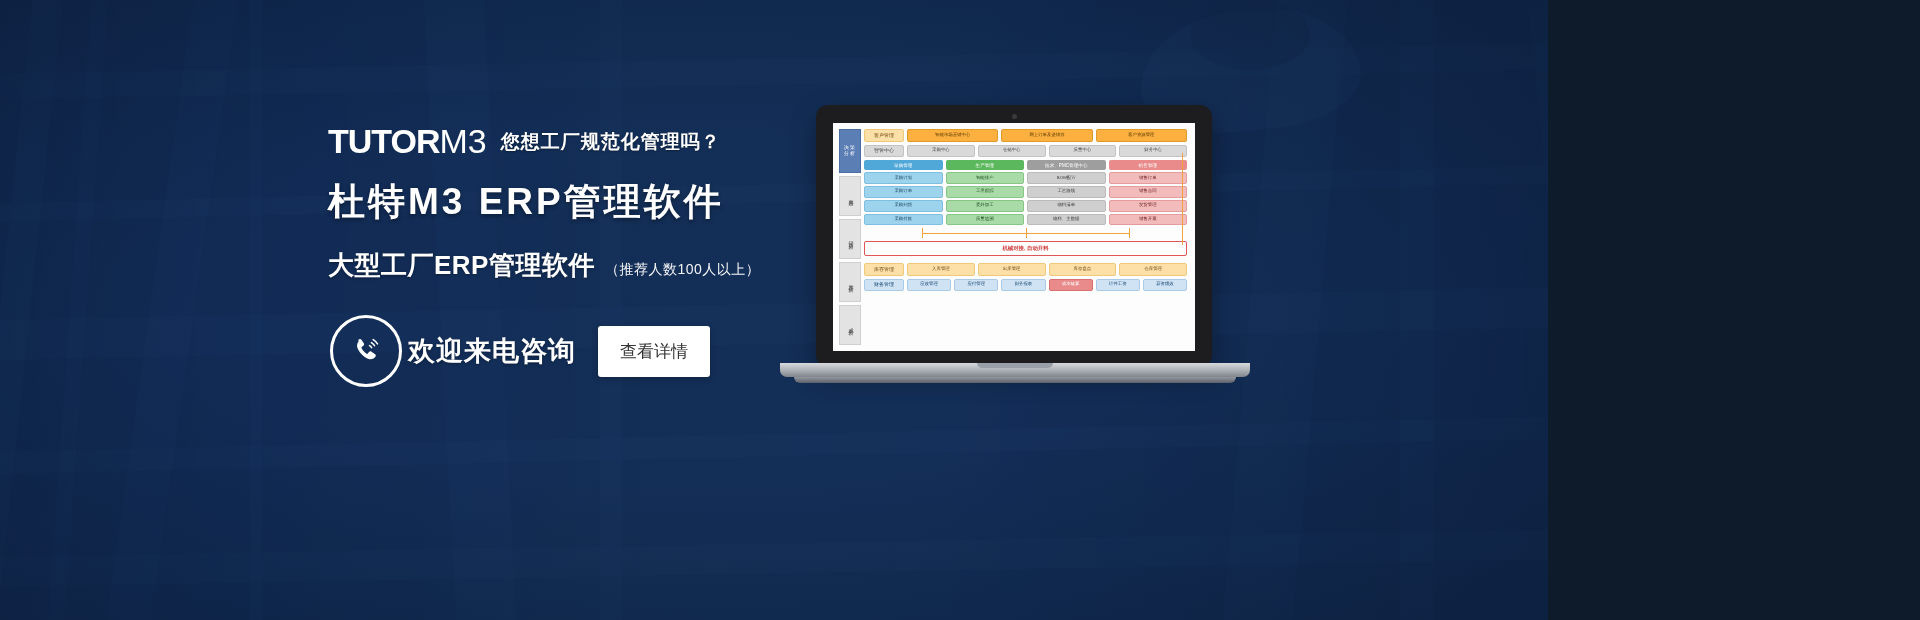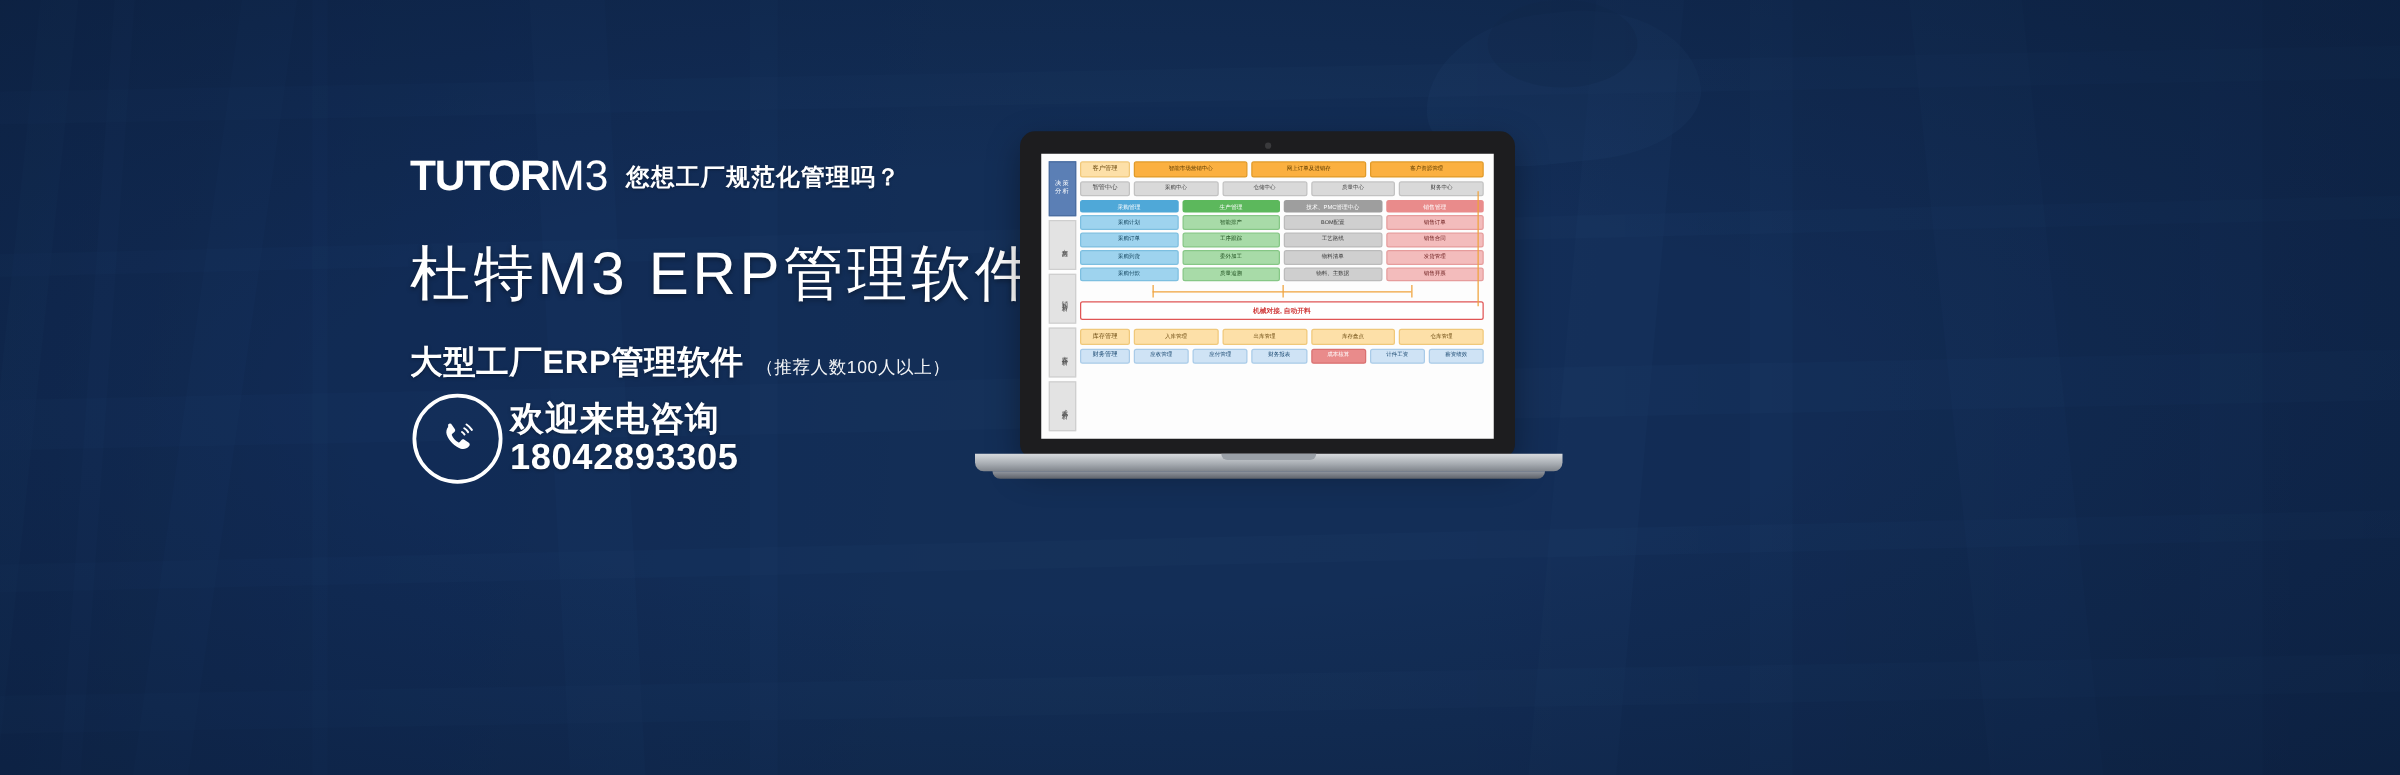--- a/index.html
+++ b/index.html
@@ -1,19 +1,19 @@
 <!DOCTYPE html>
 <html><head>
 <meta charset="utf-8">
 <style>
   html,body{margin:0;padding:0;background:#0d1b2a;}
   body{font-family:"Liberation Sans","DejaVu Sans",sans-serif;}
 
   .banner{
-    position:relative;width:1920px;height:620px;overflow:hidden;
+    position:relative;width:1548px;height:620px;overflow:hidden;
     background:#3b82f6;
   }
 
   
   .bg{position:absolute;inset:0;background:
       linear-gradient(100deg,#22395c 0%,#2b4a73 20%,#38536f 42%,#2f4a6d 65%,#223a5c 100%);
   }
   .bg-shapes{position:absolute;inset:0;overflow:hidden;opacity:.55;}
   .bg-shapes i{position:absolute;display:block;background:rgba(190,210,230,.18);}
   .b1{left:0;top:0;width:30px;height:620px;transform:skewX(-6deg);}
@@ -43,21 +43,21 @@
   
   .copy{position:absolute;left:328px;top:118px;width:520px;color:#fff;}
 
   .tagline{display:flex;align-items:flex-end;gap:14px;height:40px;}
   .logo{font-weight:bold;font-size:34px;letter-spacing:-1px;line-height:1;
         font-family:"Liberation Sans",sans-serif;}
   .logo .m3{font-weight:300;letter-spacing:0px;}
   .tagline-text{font-size:19px;font-weight:bold;letter-spacing:1px;
         padding-bottom:3px;text-shadow:0 1px 2px rgba(0,0,0,.35);}
 
-  .headline{margin-top:36px;font-size:48px;font-weight:normal;letter-spacing:3px;
+  .headline{margin-top:24px;font-size:37px;font-weight:bold;letter-spacing:3px;
         line-height:1.1;text-shadow:0 2px 4px rgba(0,0,0,.4);}
 
   .subline{margin-top:25px;display:flex;align-items:baseline;}
   .subline .main{font-size:26px;letter-spacing:.5px;text-shadow:0 1px 3px rgba(0,0,0,.35);font-weight:bold;}
   .subline .note{font-size:14px;margin-left:10px;opacity:.95;letter-spacing:.5px;}
 
   .cta{position:absolute;left:330px;top:315px;display:flex;align-items:center;}
   .phone-ring{width:66px;height:66px;border:3px solid #fff;border-radius:50%;
         display:flex;align-items:center;justify-content:center;flex:0 0 auto;}
   .phone-ring svg{display:block;}
@@ -179,22 +179,22 @@
     <div class="phone-ring">
       <svg width="38" height="38" viewBox="0 0 38 38" aria-hidden="true">
         <path d="M11.5 7.5c1.2-1 2.4-.7 3.1.4l2.2 3.3c.6.9.4 1.8-.5 2.5l-1.5 1.2c-.4.3-.5.7-.3 1.2.8 2 2.9 4.4 5.1 5.7.5.3.9.2 1.2-.2l1.2-1.5c.7-.9 1.6-1 2.5-.4l3.3 2.2c1.1.7 1.4 1.9.4 3.1-1.7 2-4.1 2.7-6.6 1.9-4.6-1.5-9.6-6.4-11.2-11.1-.8-2.5-.1-5 1.1-6.3z" fill="#fff"></path>
         <path d="M24.4 10.6a9.6 9.6 0 0 1 3.1 3.1" stroke="#fff" stroke-width="1.6" fill="none" stroke-linecap="round"></path>
         <path d="M22.6 13.6a6 6 0 0 1 2 2" stroke="#fff" stroke-width="1.6" fill="none" stroke-linecap="round"></path>
         <path d="M26.2 7.6a13.4 13.4 0 0 1 4.3 4.3" stroke="#fff" stroke-width="1.6" fill="none" stroke-linecap="round"></path>
       </svg>
     </div>
     <div class="cta-text">
       <div class="l1">欢迎来电咨询</div>
-      <div class="l2">18042893305</div>
-    </div>
+    </div>
+    <button class="detail-btn">查看详情</button>
   </div>
 
   <div class="laptop">
     <div class="lid">
       <span class="cam"></span>
       <div class="screen">
 
         <div class="diagram">
 
           <div class="rail">

